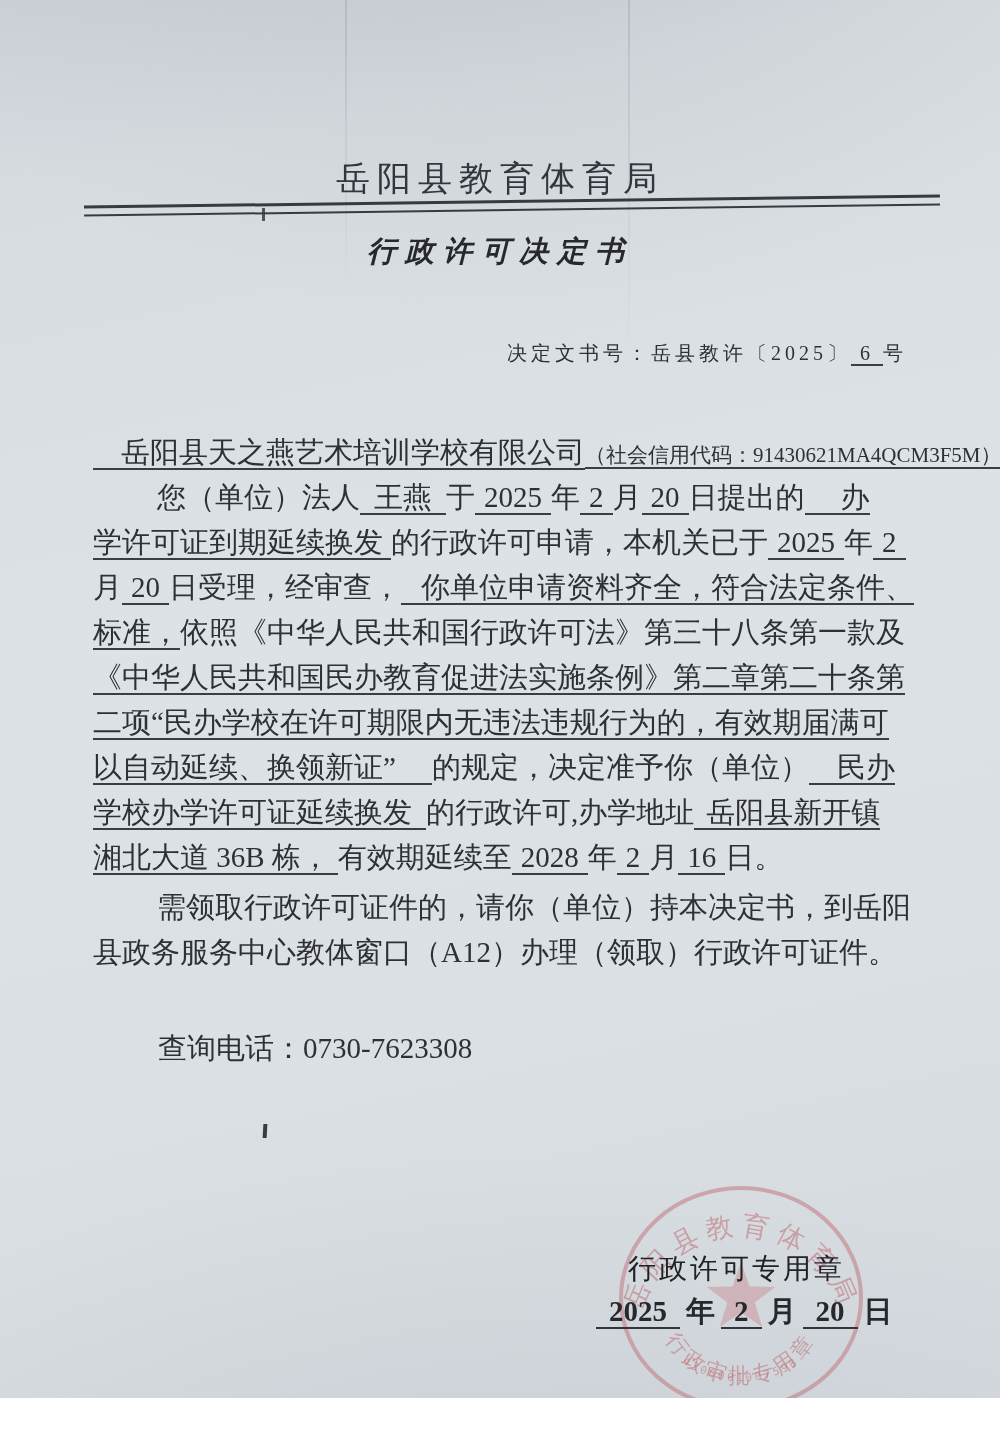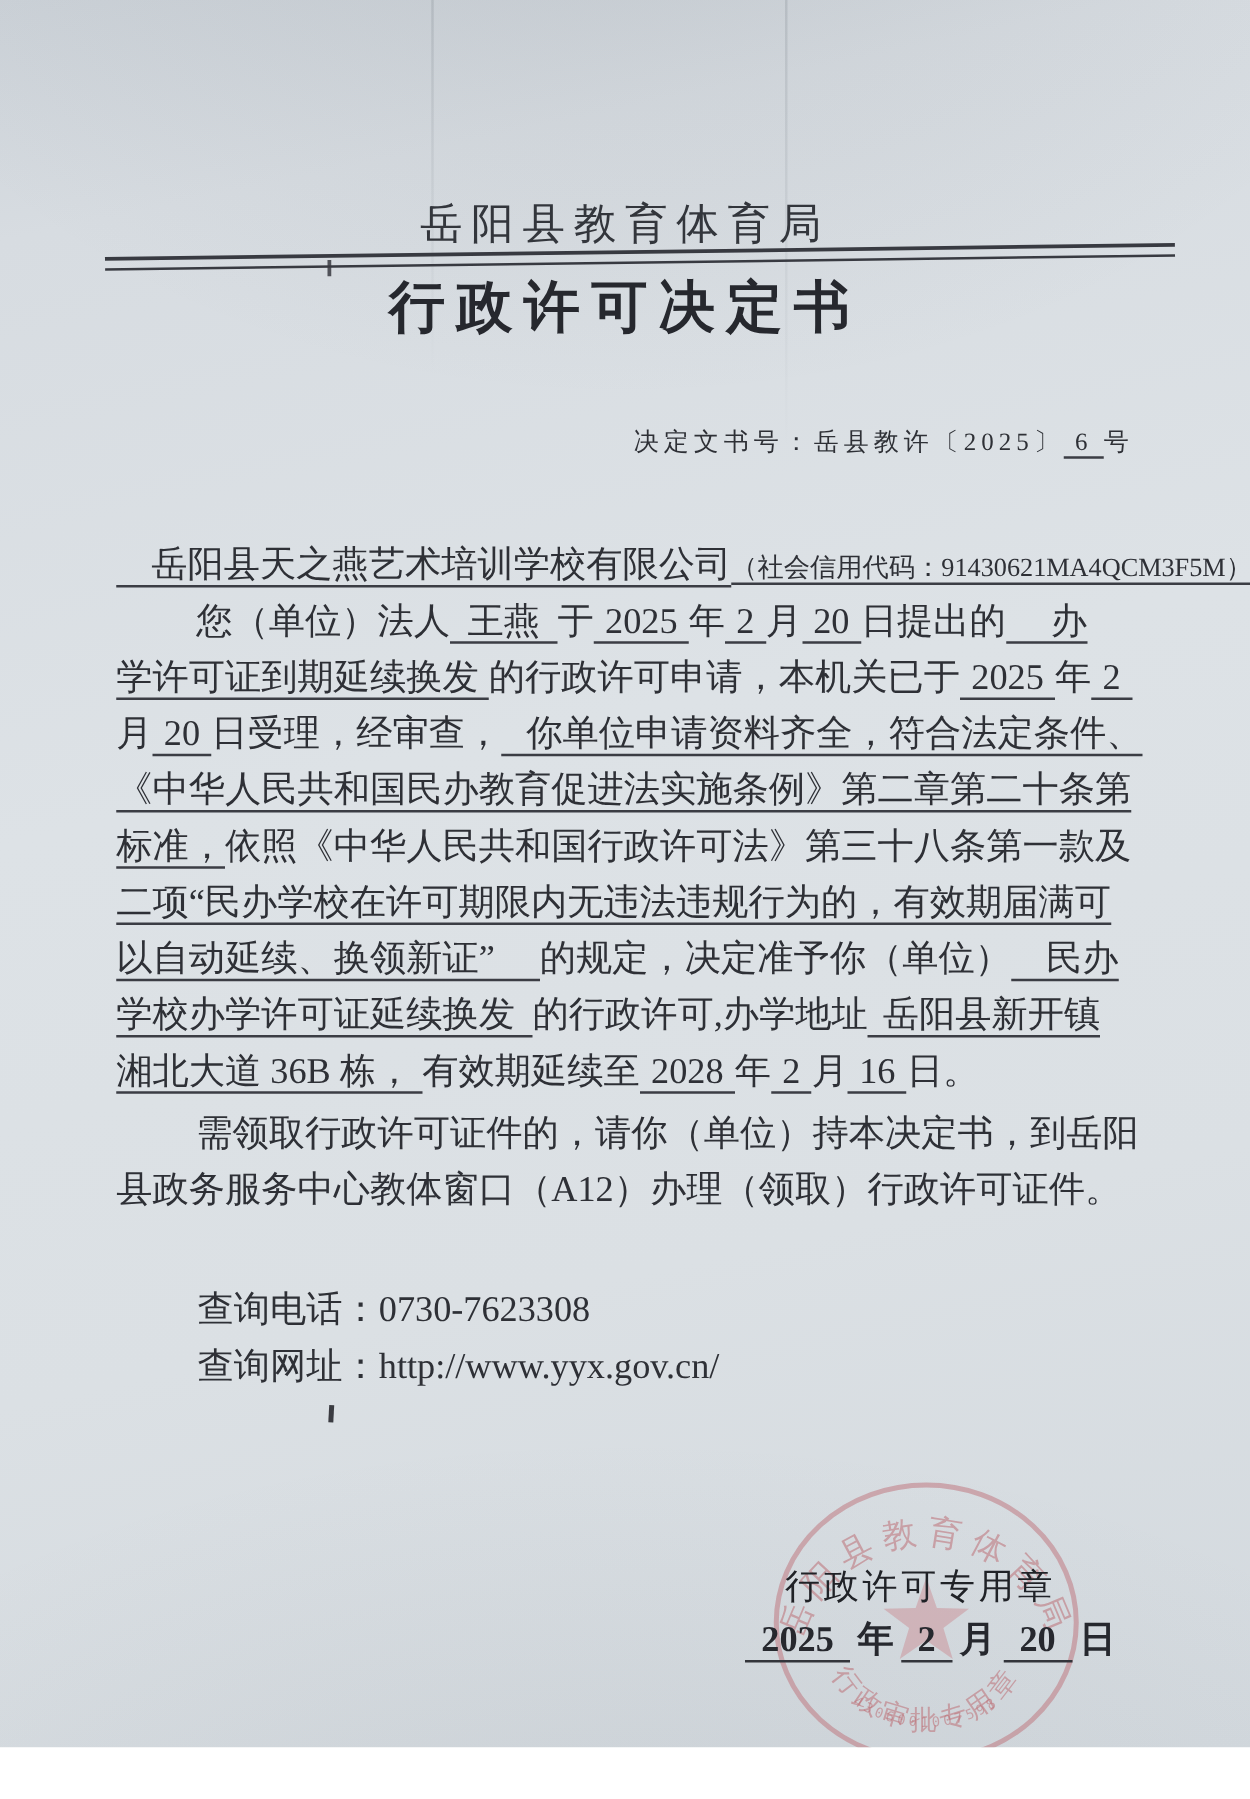--- a/index.html
+++ b/index.html
@@ -16,22 +16,22 @@
   }
   .crease{position:absolute;top:0;width:2px;background:linear-gradient(180deg,rgba(60,70,80,.14),rgba(60,70,80,0));}
   .crease.c1{left:345;left:345px;height:300px;}
   .crease.c2{left:628px;height:360px;}
 
   .org-title{position:absolute;top:156px;left:0;width:100%;text-align:center;
     font-size:34px;letter-spacing:7px;color:#33363c;}
   .rule{position:absolute;top:200px;left:84px;width:856px;height:6px;
     border-top:3px solid #383a41;border-bottom:2px solid #383a41;transform:rotate(-0.75deg);}
   .rule-tick{position:absolute;top:208px;left:262px;width:3px;height:13px;background:#383a41;opacity:.85;}
-  .doc-title{position:absolute;top:216px;left:0;width:100%;text-align:center;
-    font-size:45px;font-weight:bold;letter-spacing:9px;color:#26282e;}
+  .doc-title{position:absolute;top:232px;left:0;width:100%;text-align:center;
+    font-size:29px;font-weight:bold;letter-spacing:9px;color:#26282e;font-style:italic;}
 
   .doc-no{position:absolute;top:340px;left:93px;width:814px;text-align:right;
     font-size:20px;letter-spacing:4px;white-space:nowrap;}
 
   .body-block{position:absolute;top:430px;left:93px;width:816px;font-size:29px;}
   .line{white-space:nowrap;height:45px;line-height:45px;}
   .indent{padding-left:64px;}
   .gap-top{margin-top:5px;}
   .u{border-bottom:2px solid #3b3d44;}
   .num{border-bottom:2px solid #3b3d44;padding:0 9px;}
@@ -70,40 +70,39 @@
 
   <div class="body-block">
     <div class="line"><span class="u pl28">岳阳县天之燕艺术培训学校有限公司</span><span class="u small">（社会信用代码：91430621MA4QCM3F5M）</span></div>
 
     <div class="line indent"><span>您（单位）法人</span><span class="name">王燕</span><span>于</span><span class="num">2025</span><span>年</span><span class="num">2</span><span>月</span><span class="num">20</span><span>日提出的</span><span class="u pl36">办</span></div>
 
     <div class="line"><span class="u pr8">学许可证到期延续换发</span><span>的行政许可申请，本机关已于</span><span class="num">2025</span><span>年</span><span class="num">2</span></div>
 
     <div class="line"><span>月</span><span class="num">20</span><span>日受理，经审查，</span><span class="u pl20">你单位申请资料齐全，符合法定条件、</span></div>
 
+    <div class="line"><span class="u">标准，</span><span>依照《中华人民共和国行政许可法》第三十八条第一款及</span></div>
+
     <div class="line"><span class="u">《中华人民共和国民办教育促进法实施条例》第二章第二十条第</span></div>
-
-    <div class="line"><span class="u">标准，</span><span>依照《中华人民共和国行政许可法》第三十八条第一款及</span></div>
 
     <div class="line"><span class="u">二项“民办学校在许可期限内无违法违规行为的，有效期届满可</span></div>
 
     <div class="line"><span class="u pr36">以自动延续、换领新证”</span><span>的规定，决定准予你（单位）</span><span class="u pl28">民办</span></div>
 
     <div class="line"><span class="u pr14">学校办学许可证延续换发</span><span>的行政许可,办学地址</span><span class="u pl12">岳阳县新开镇</span></div>
 
     <div class="line"><span class="u pr8">湘北大道 36B 栋，</span><span>有效期延续至</span><span class="num">2028</span><span>年</span><span class="num">2</span><span>月</span><span class="num">16</span><span>日。</span></div>
 
     <div class="line indent gap-top"><span>需领取行政许可证件的，请你（单位）持本决定书，到岳阳</span></div>
 
     <div class="line"><span>县政务服务中心教体窗口（A12）办理（领取）行政许可证件。</span></div>
   </div>
 
   <div class="contact">
     <div class="line"><span>查询电话：</span><span>0730-7623308</span></div>
-    <div class="line"><span>查询网址：</span><span>http://www.yyx.gov.cn/</span></div>
   </div>
 
   <div class="seal-wrap">
     <svg width="262" height="240" viewBox="0 0 262 240">
       <defs>
         <path id="arcTop" d="M 29,150 A 102,98 0 0 1 233,150" fill="none"></path>
         <path id="arcBottom" d="M 53,150 A 84,80 0 0 0 209,150" fill="none"></path>
         <path id="arcSerial" d="M 39,140 A 100,96 0 0 0 223,140" fill="none"></path>
       </defs>
       <ellipse cx="131" cy="115" rx="120" ry="110" fill="none" stroke="#bd7077" stroke-width="4" opacity="0.5"></ellipse>

